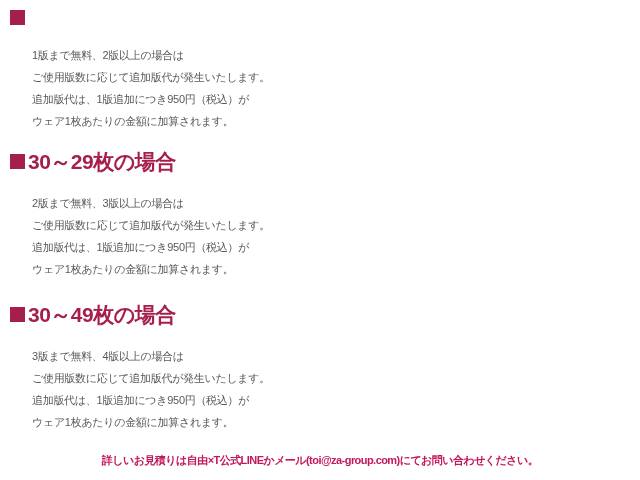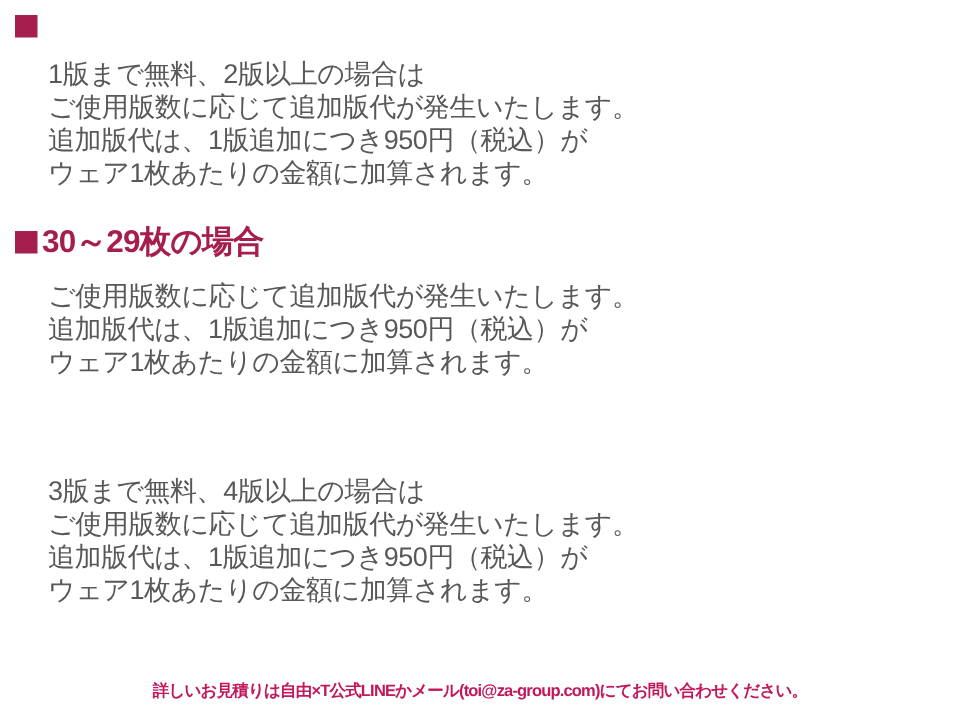--- a/index.html
+++ b/index.html
@@ -29,24 +29,24 @@
     white-space:nowrap;
   }
   .sq{
     display:inline-block;
     width:15px;height:15px;
     background:#a61e4d;
     margin-right:3px;
     flex:0 0 auto;
   }
   .body-lines{
-    margin-top:11px;
+    margin-top:22px;
     margin-left:22px;
     color:#58585a;
-    font-size:18px;
+    font-size:11px;
     line-height:1.52;
     letter-spacing:-0.3px;
     white-space:nowrap;
   }
   .body-lines div{height:22px;}
 
   
   .examples{position:absolute;right:0;top:0;width:250px;height:436px;}
 
   
@@ -80,27 +80,32 @@
         <div>ウェア1枚あたりの金額に加算されます。</div>
       </div>
     </div>
 
     <div class="block block-2">
       <div class="heading">
         <span class="sq"></span>
         <span>30～29枚の場合</span>
       </div>
       <div class="body-lines">
+        <div>2版まで無料、3版以上の場合は</div>
         <div>ご使用版数に応じて追加版代が発生いたします。</div>
         <div>追加版代は、1版追加につき950円（税込）が</div>
         <div>ウェア1枚あたりの金額に加算されます。</div>
       </div>
     </div>
 
     <div class="block block-3">
+      <div class="heading">
+        <span class="sq"></span>
+        <span>30～49枚の場合</span>
+      </div>
       <div class="body-lines">
         <div>3版まで無料、4版以上の場合は</div>
         <div>ご使用版数に応じて追加版代が発生いたします。</div>
         <div>追加版代は、1版追加につき950円（税込）が</div>
         <div>ウェア1枚あたりの金額に加算されます。</div>
       </div>
     </div>
 
   </div>
 

